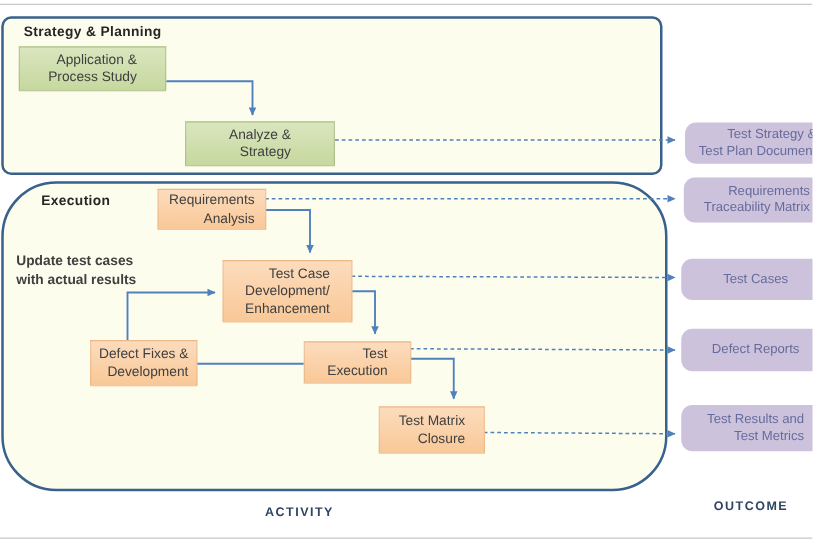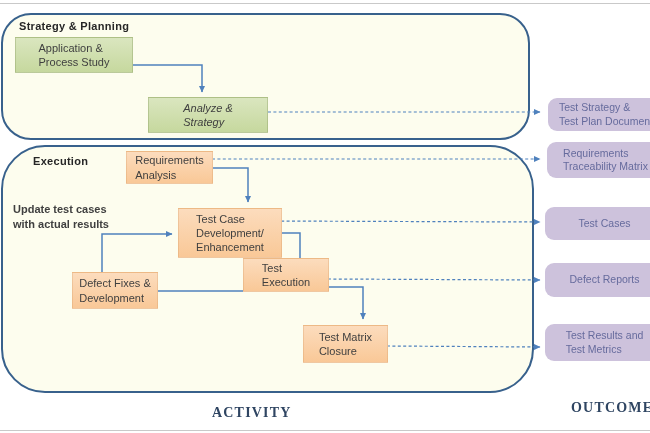--- a/index.html
+++ b/index.html
@@ -8,59 +8,59 @@
     font-family:"Liberation Sans",sans-serif;
   }
   .frame{position:absolute;left:0;right:0;top:3px;bottom:2px;
     border-top:1px solid var(--page-border,#c9c9c9);
     border-bottom:1px solid var(--page-border,#c9c9c9);}
   .container{
     position:absolute;box-sizing:border-box;
     background:var(--container-fill,#fdfdee);
     border:2.5px solid var(--container-border,#38618c);
   }
-  .c-strategy{left:1px;top:13px;width:529px;height:127px;border-radius:30px;}
+  .c-strategy{left:1px;top:13px;width:529px;height:127px;border-radius:8px;}
   .c-execution{left:1px;top:145px;width:533px;height:248px;border-radius:44px;}
   .container-label{
     position:absolute;font-size:11px;font-weight:bold;
     color:var(--heading-text,#262626);letter-spacing:.3px;white-space:nowrap;
   }
   .c-strategy .container-label{left:16px;top:5px;}
   .c-execution .container-label{left:30px;top:8px;}
   .connectors{position:absolute;left:0;top:0;pointer-events:none;}
   .abox,.obox{
     position:absolute;box-sizing:border-box;display:flex;align-items:center;justify-content:center;
-    text-align:left;white-space:pre-line;line-height:1.28;
+    text-align:right;white-space:pre-line;line-height:1.28;
   }
   .abox{font-size:11px;color:var(--box-text,#3f3f3f);}
   .green{background:linear-gradient(180deg,var(--green-light,#dae6bf),var(--green,#c6d89e));
     border:1px solid rgba(130,150,90,.35);}
   .orange{background:linear-gradient(180deg,var(--orange-light,#fcdcbd),var(--orange,#f9c897));
     border:1px solid rgba(205,140,80,.25);}
   .obox{background:var(--purple,#cdc2dc);border-radius:9px;
     font-size:10.5px;color:var(--purple-text,#666b9d);}
   .b-application{left:15px;top:37px;width:118px;height:36px;}
-  .b-analyze{left:148px;top:97px;width:120px;height:36px;font-style:italic;}
+  .b-analyze{left:148px;top:97px;width:120px;height:36px;}
   .b-requirements{left:126px;top:151px;width:87px;height:33px;}
   .b-testcase{left:178px;top:208px;width:104px;height:50px;}
   .b-defectfixes{left:60px;top:272px;width:86px;height:37px;margin-left:12px;}
-  .b-testexecution{left:243px;top:258px;width:86px;height:34px;}
+  .b-testexecution{left:243px;top:273px;width:86px;height:34px;}
   .b-testcycle{left:303px;top:325px;width:85px;height:38px;}
   .b-teststrategy{left:548px;top:98px;width:116px;height:33px;}
   .b-traceability{left:547px;top:142px;width:117px;height:36px;}
   .b-testcases{left:545px;top:207px;width:119px;height:33px;}
   .b-defectreports{left:545px;top:263px;width:119px;height:34px;}
   .b-testresults{left:545px;top:324px;width:119px;height:37px;}
   .note{
     position:absolute;left:13px;top:202px;width:130px;font-size:11px;
     color:var(--box-text,#3f3f3f);white-space:pre-line;line-height:1.35;font-weight:bold;
   }
   .axis-label{
-    position:absolute;font-family:Liberation Serif, serif;font-weight:600;
-    font-size:14px;letter-spacing:1.2px;color:var(--axis-text,#2f4562);white-space:nowrap;
+    position:absolute;font-family:Liberation Sans, sans-serif;font-weight:600;
+    font-size:10px;letter-spacing:1.2px;color:var(--axis-text,#2f4562);white-space:nowrap;
   }
   .axis-activity{left:212px;top:405px;}
   .axis-outcome{left:571px;top:400px;}
 </style>
 </head>
 <body>
 
 <div class="frame"></div>
 
 <div class="container c-strategy">

